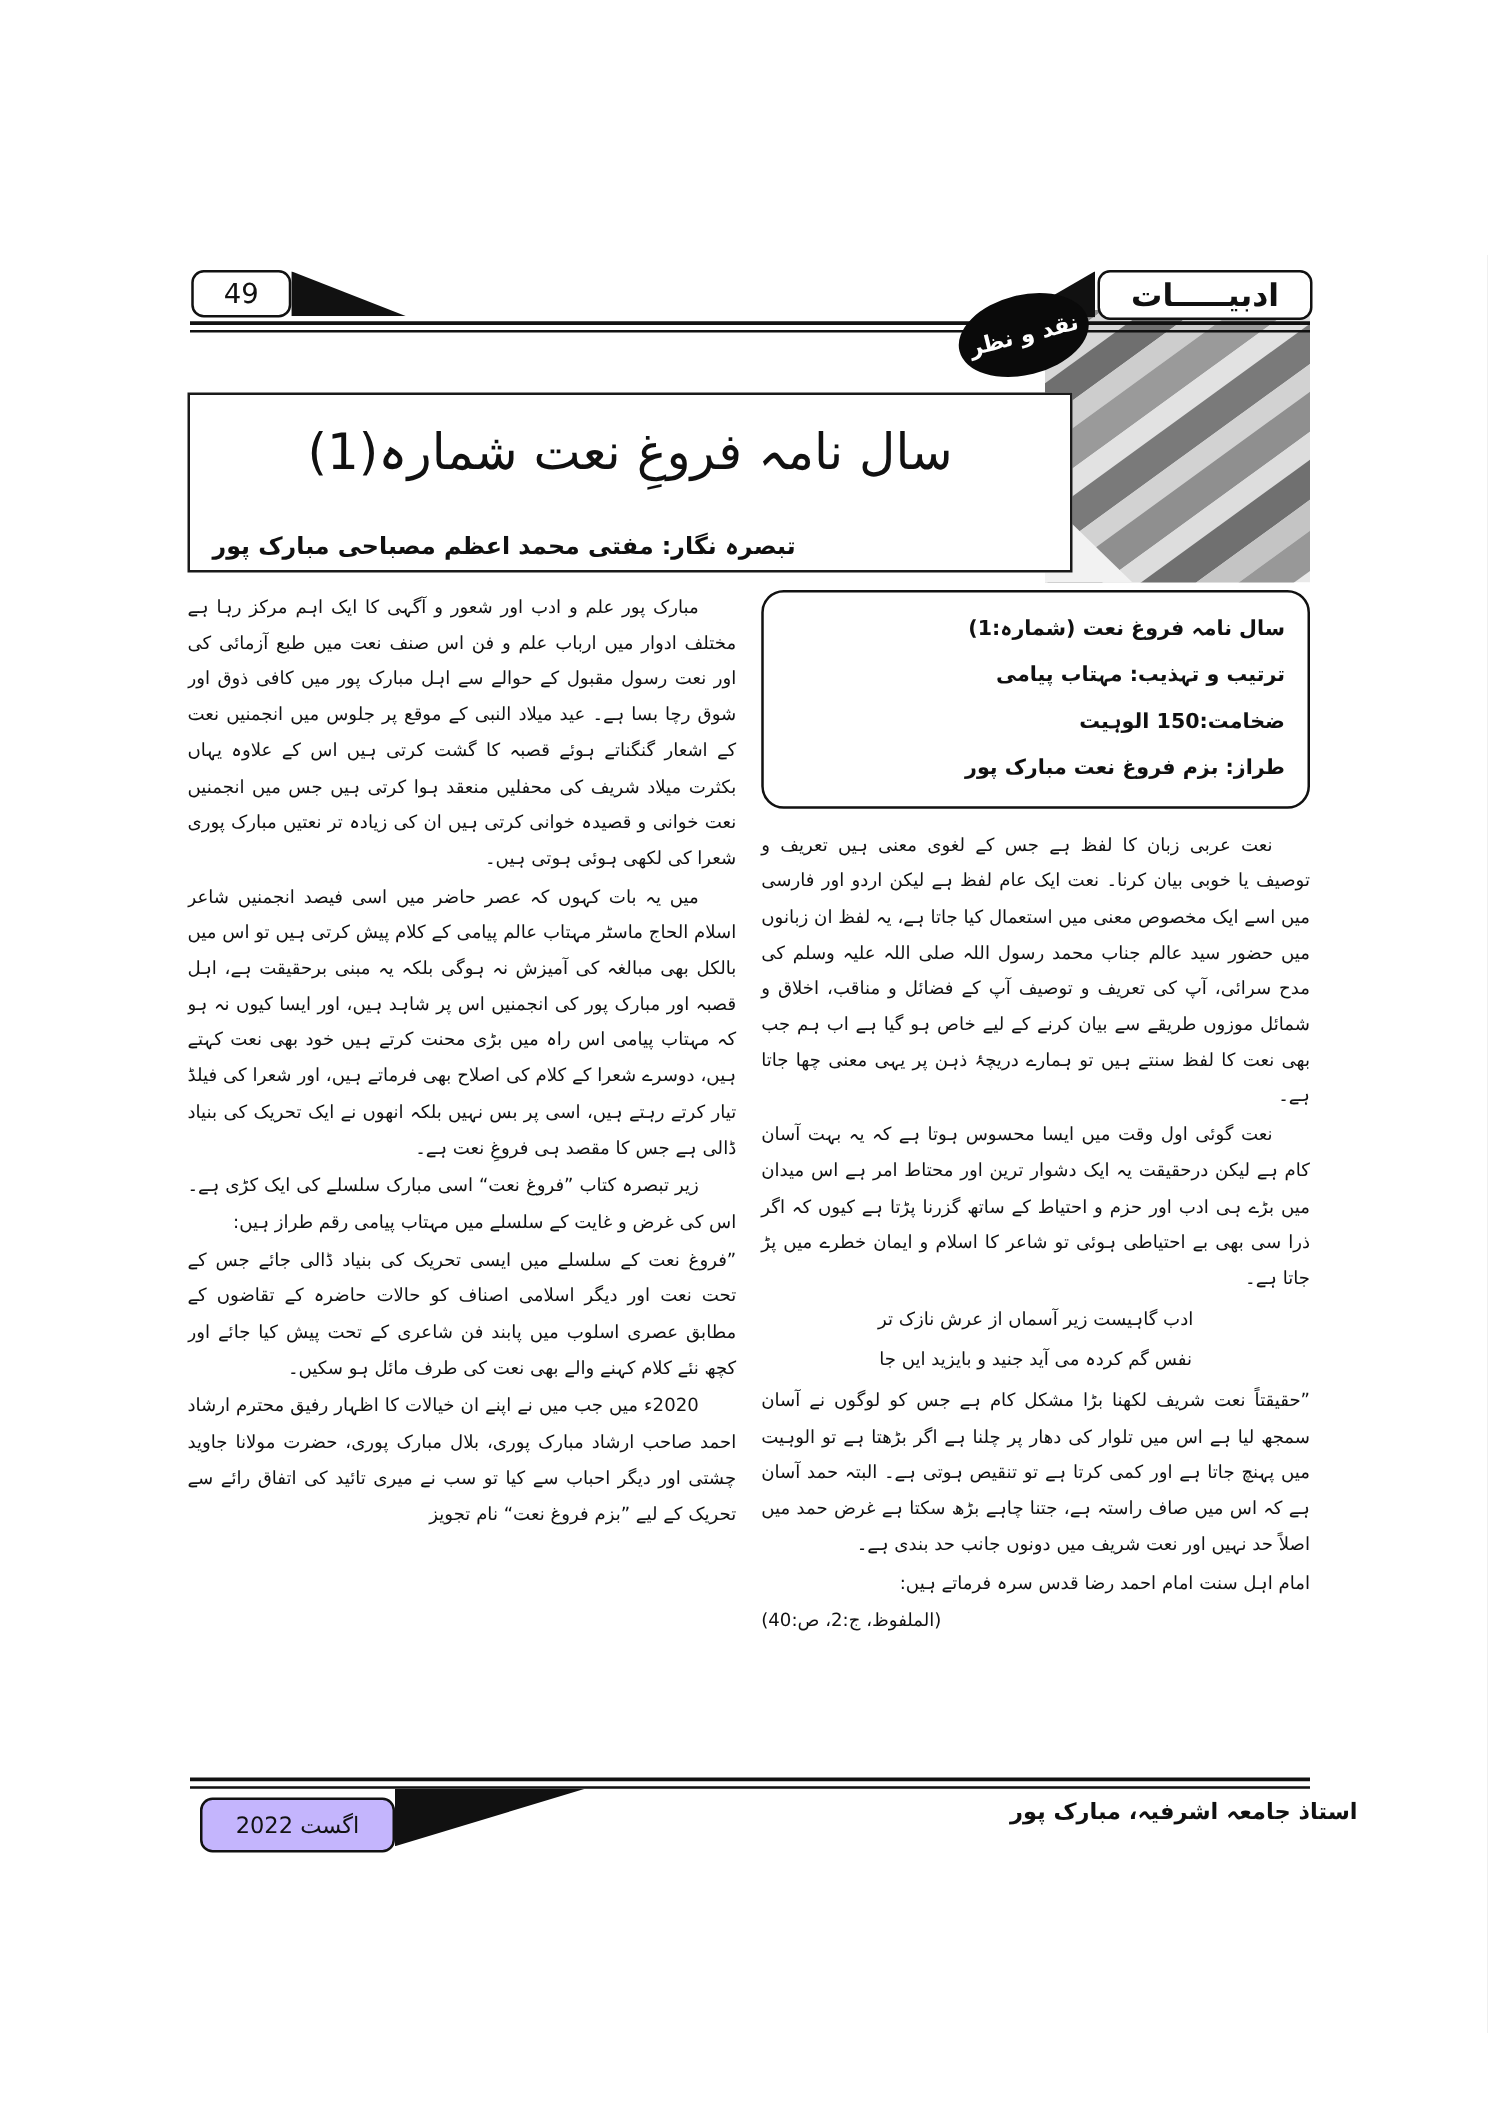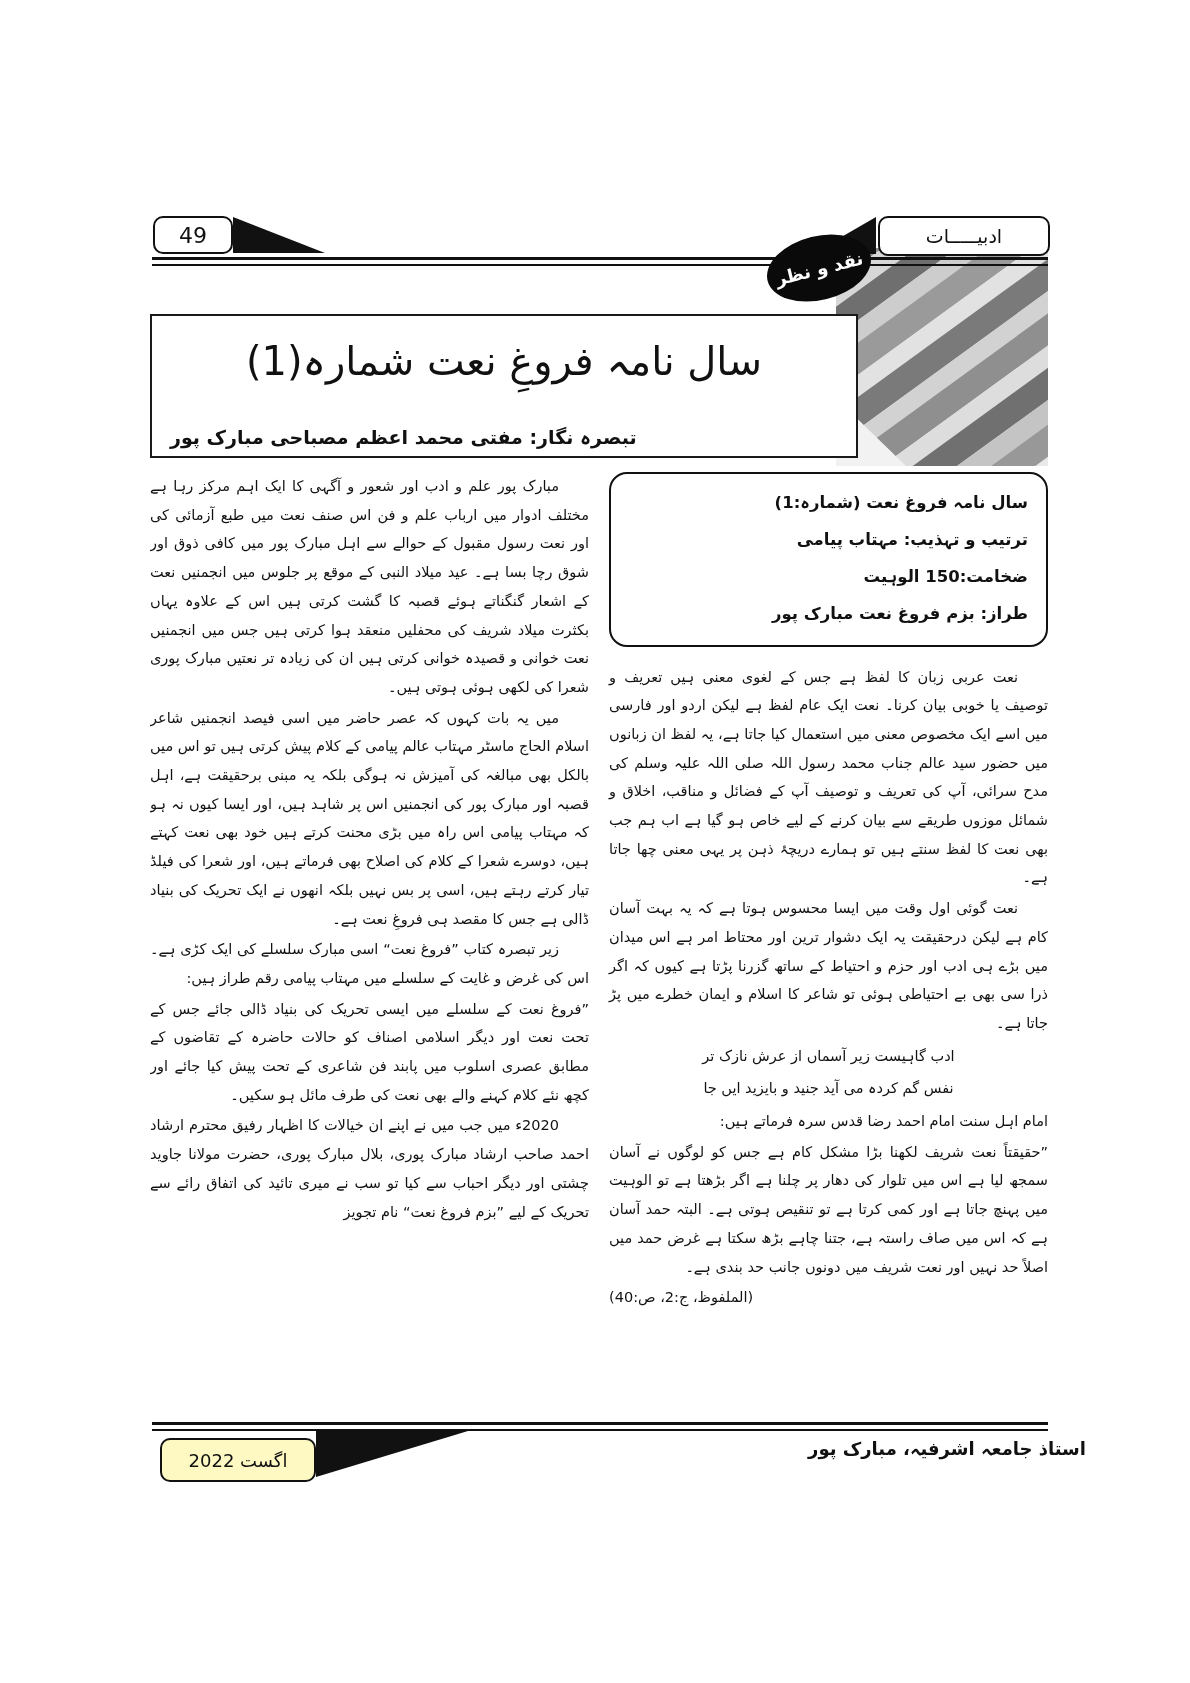--- a/index.html
+++ b/index.html
@@ -17,21 +17,21 @@
     font-size:22px;direction:ltr;z-index:4;
   }
   .hdr-left-tri{
     position:absolute;left:233px;top:217px;width:92px;height:36px;background:#111;
     clip-path:polygon(0 0,100% 100%,0 100%);z-index:4;
   }
   .hdr-right-box{
     position:absolute;left:878px;top:216px;width:168px;height:36px;
     border:2.5px solid #111;border-radius:10px;background:#fff;
     display:flex;align-items:center;justify-content:center;
-    font-size:19px;font-weight:normal;z-index:4;
+    font-size:25px;font-weight:bold;z-index:4;
   }
   .hdr-right-tri{
     position:absolute;left:812px;top:217px;width:64px;height:37px;background:#111;
     clip-path:polygon(100% 0,100% 100%,0 100%);z-index:4;
   }
   .hdr-rule{
     position:absolute;left:152px;top:257px;width:896px;height:4px;
     border-top:3px solid #111;border-bottom:2.5px solid #111;z-index:3;
   }
   
@@ -71,21 +71,21 @@
   .ftr-rule{
     position:absolute;left:152px;top:1422px;width:896px;height:4px;
     border-top:3px solid #111;border-bottom:2.5px solid #111;z-index:3;
   }
   .ftr-tri{
     position:absolute;left:316px;top:1431px;width:152px;height:46px;background:#111;
     clip-path:polygon(0 0,100% 0,0 100%);z-index:4;
   }
   .ftr-date-box{
     position:absolute;left:160px;top:1438px;width:152px;height:40px;
-    border:2.5px solid #111;border-radius:10px;background:#fef9c3;
+    border:2.5px solid #111;border-radius:10px;background:#c4b5fd;
     display:flex;align-items:center;justify-content:center;
     font-size:18px;z-index:5;
   }
   .ftr-note{
     position:absolute;left:760px;top:1438px;width:288px;text-align:right;
     font-size:18px;font-weight:bold;z-index:4;margin-left:38px;
   }
 </style>
 </head>
 <body>
@@ -139,22 +139,22 @@
       <div class="info-box">
         <div>سال نامہ فروغ نعت (شمارہ:1)</div>
         <div>ترتیب و تہذیب: مہتاب پیامی</div>
         <div>ضخامت:150 الوہیت</div>
         <div>طراز: بزم فروغ نعت مبارک پور</div>
       </div>
       <p class="para-indent">نعت عربی زبان کا لفظ ہے جس کے لغوی معنی ہیں تعریف و توصیف یا خوبی بیان کرنا۔ نعت ایک عام لفظ ہے لیکن اردو اور فارسی میں اسے ایک مخصوص معنی میں استعمال کیا جاتا ہے، یہ لفظ ان زبانوں میں حضور سید عالم جناب محمد رسول اللہ صلی اللہ علیہ وسلم کی مدح سرائی، آپ کی تعریف و توصیف آپ کے فضائل و مناقب، اخلاق و شمائل موزوں طریقے سے بیان کرنے کے لیے خاص ہو گیا ہے اب ہم جب بھی نعت کا لفظ سنتے ہیں تو ہمارے دریچۂ ذہن پر یہی معنی چھا جاتا ہے۔</p>
       <p class="para-indent">نعت گوئی اول وقت میں ایسا محسوس ہوتا ہے کہ یہ بہت آسان کام ہے لیکن درحقیقت یہ ایک دشوار ترین اور محتاط امر ہے اس میدان میں بڑے ہی ادب اور حزم و احتیاط کے ساتھ گزرنا پڑتا ہے کیوں کہ اگر ذرا سی بھی بے احتیاطی ہوئی تو شاعر کا اسلام و ایمان خطرے میں پڑ جاتا ہے۔</p>
       <div class="couplet">ادب گاہیست زیر آسماں از عرش نازک تر</div>
       <div class="couplet">نفس گم کردہ می آید جنید و بایزید ایں جا</div>
+      <p>”حقیقتاً نعت شریف لکھنا بڑا مشکل کام ہے جس کو لوگوں نے آسان سمجھ لیا ہے اس میں تلوار کی دھار پر چلنا ہے اگر بڑھتا ہے تو الوہیت میں پہنچ جاتا ہے اور کمی کرتا ہے تو تنقیص ہوتی ہے۔ البتہ حمد آسان ہے کہ اس میں صاف راستہ ہے، جتنا چاہے بڑھ سکتا ہے غرض حمد میں اصلاً حد نہیں اور نعت شریف میں دونوں جانب حد بندی ہے۔</p>
       <p>امام اہل سنت امام احمد رضا قدس سرہ فرماتے ہیں:</p>
-      <p>”حقیقتاً نعت شریف لکھنا بڑا مشکل کام ہے جس کو لوگوں نے آسان سمجھ لیا ہے اس میں تلوار کی دھار پر چلنا ہے اگر بڑھتا ہے تو الوہیت میں پہنچ جاتا ہے اور کمی کرتا ہے تو تنقیص ہوتی ہے۔ البتہ حمد آسان ہے کہ اس میں صاف راستہ ہے، جتنا چاہے بڑھ سکتا ہے غرض حمد میں اصلاً حد نہیں اور نعت شریف میں دونوں جانب حد بندی ہے۔</p>
       <div class="citation">(الملفوظ، ج:2، ص:40)</div>
     </section>
 
     <section class="col">
       <p class="para-indent">مبارک پور علم و ادب اور شعور و آگہی کا ایک اہم مرکز رہا ہے مختلف ادوار میں ارباب علم و فن اس صنف نعت میں طبع آزمائی کی اور نعت رسول مقبول کے حوالے سے اہل مبارک پور میں کافی ذوق اور شوق رچا بسا ہے۔ عید میلاد النبی کے موقع پر جلوس میں انجمنیں نعت کے اشعار گنگناتے ہوئے قصبہ کا گشت کرتی ہیں اس کے علاوہ یہاں بکثرت میلاد شریف کی محفلیں منعقد ہوا کرتی ہیں جس میں انجمنیں نعت خوانی و قصیدہ خوانی کرتی ہیں ان کی زیادہ تر نعتیں مبارک پوری شعرا کی لکھی ہوئی ہوتی ہیں۔</p>
       <p class="para-indent">میں یہ بات کہوں کہ عصر حاضر میں اسی فیصد انجمنیں شاعر اسلام الحاج ماسٹر مہتاب عالم پیامی کے کلام پیش کرتی ہیں تو اس میں بالکل بھی مبالغہ کی آمیزش نہ ہوگی بلکہ یہ مبنی برحقیقت ہے، اہل قصبہ اور مبارک پور کی انجمنیں اس پر شاہد ہیں، اور ایسا کیوں نہ ہو کہ مہتاب پیامی اس راہ میں بڑی محنت کرتے ہیں خود بھی نعت کہتے ہیں، دوسرے شعرا کے کلام کی اصلاح بھی فرماتے ہیں، اور شعرا کی فیلڈ تیار کرتے رہتے ہیں، اسی پر بس نہیں بلکہ انھوں نے ایک تحریک کی بنیاد ڈالی ہے جس کا مقصد ہی فروغِ نعت ہے۔</p>
       <p class="para-indent">زیر تبصرہ کتاب ”فروغ نعت“ اسی مبارک سلسلے کی ایک کڑی ہے۔ اس کی غرض و غایت کے سلسلے میں مہتاب پیامی رقم طراز ہیں:</p>
       <p>”فروغ نعت کے سلسلے میں ایسی تحریک کی بنیاد ڈالی جائے جس کے تحت نعت اور دیگر اسلامی اصناف کو حالات حاضرہ کے تقاضوں کے مطابق عصری اسلوب میں پابند فن شاعری کے تحت پیش کیا جائے اور کچھ نئے کلام کہنے والے بھی نعت کی طرف مائل ہو سکیں۔</p>
       <p class="para-indent">2020ء میں جب میں نے اپنے ان خیالات کا اظہار رفیق محترم ارشاد احمد صاحب ارشاد مبارک پوری، بلال مبارک پوری، حضرت مولانا جاوید چشتی اور دیگر احباب سے کیا تو سب نے میری تائید کی اتفاق رائے سے تحریک کے لیے ”بزم فروغ نعت“ نام تجویز</p>
     </section>

